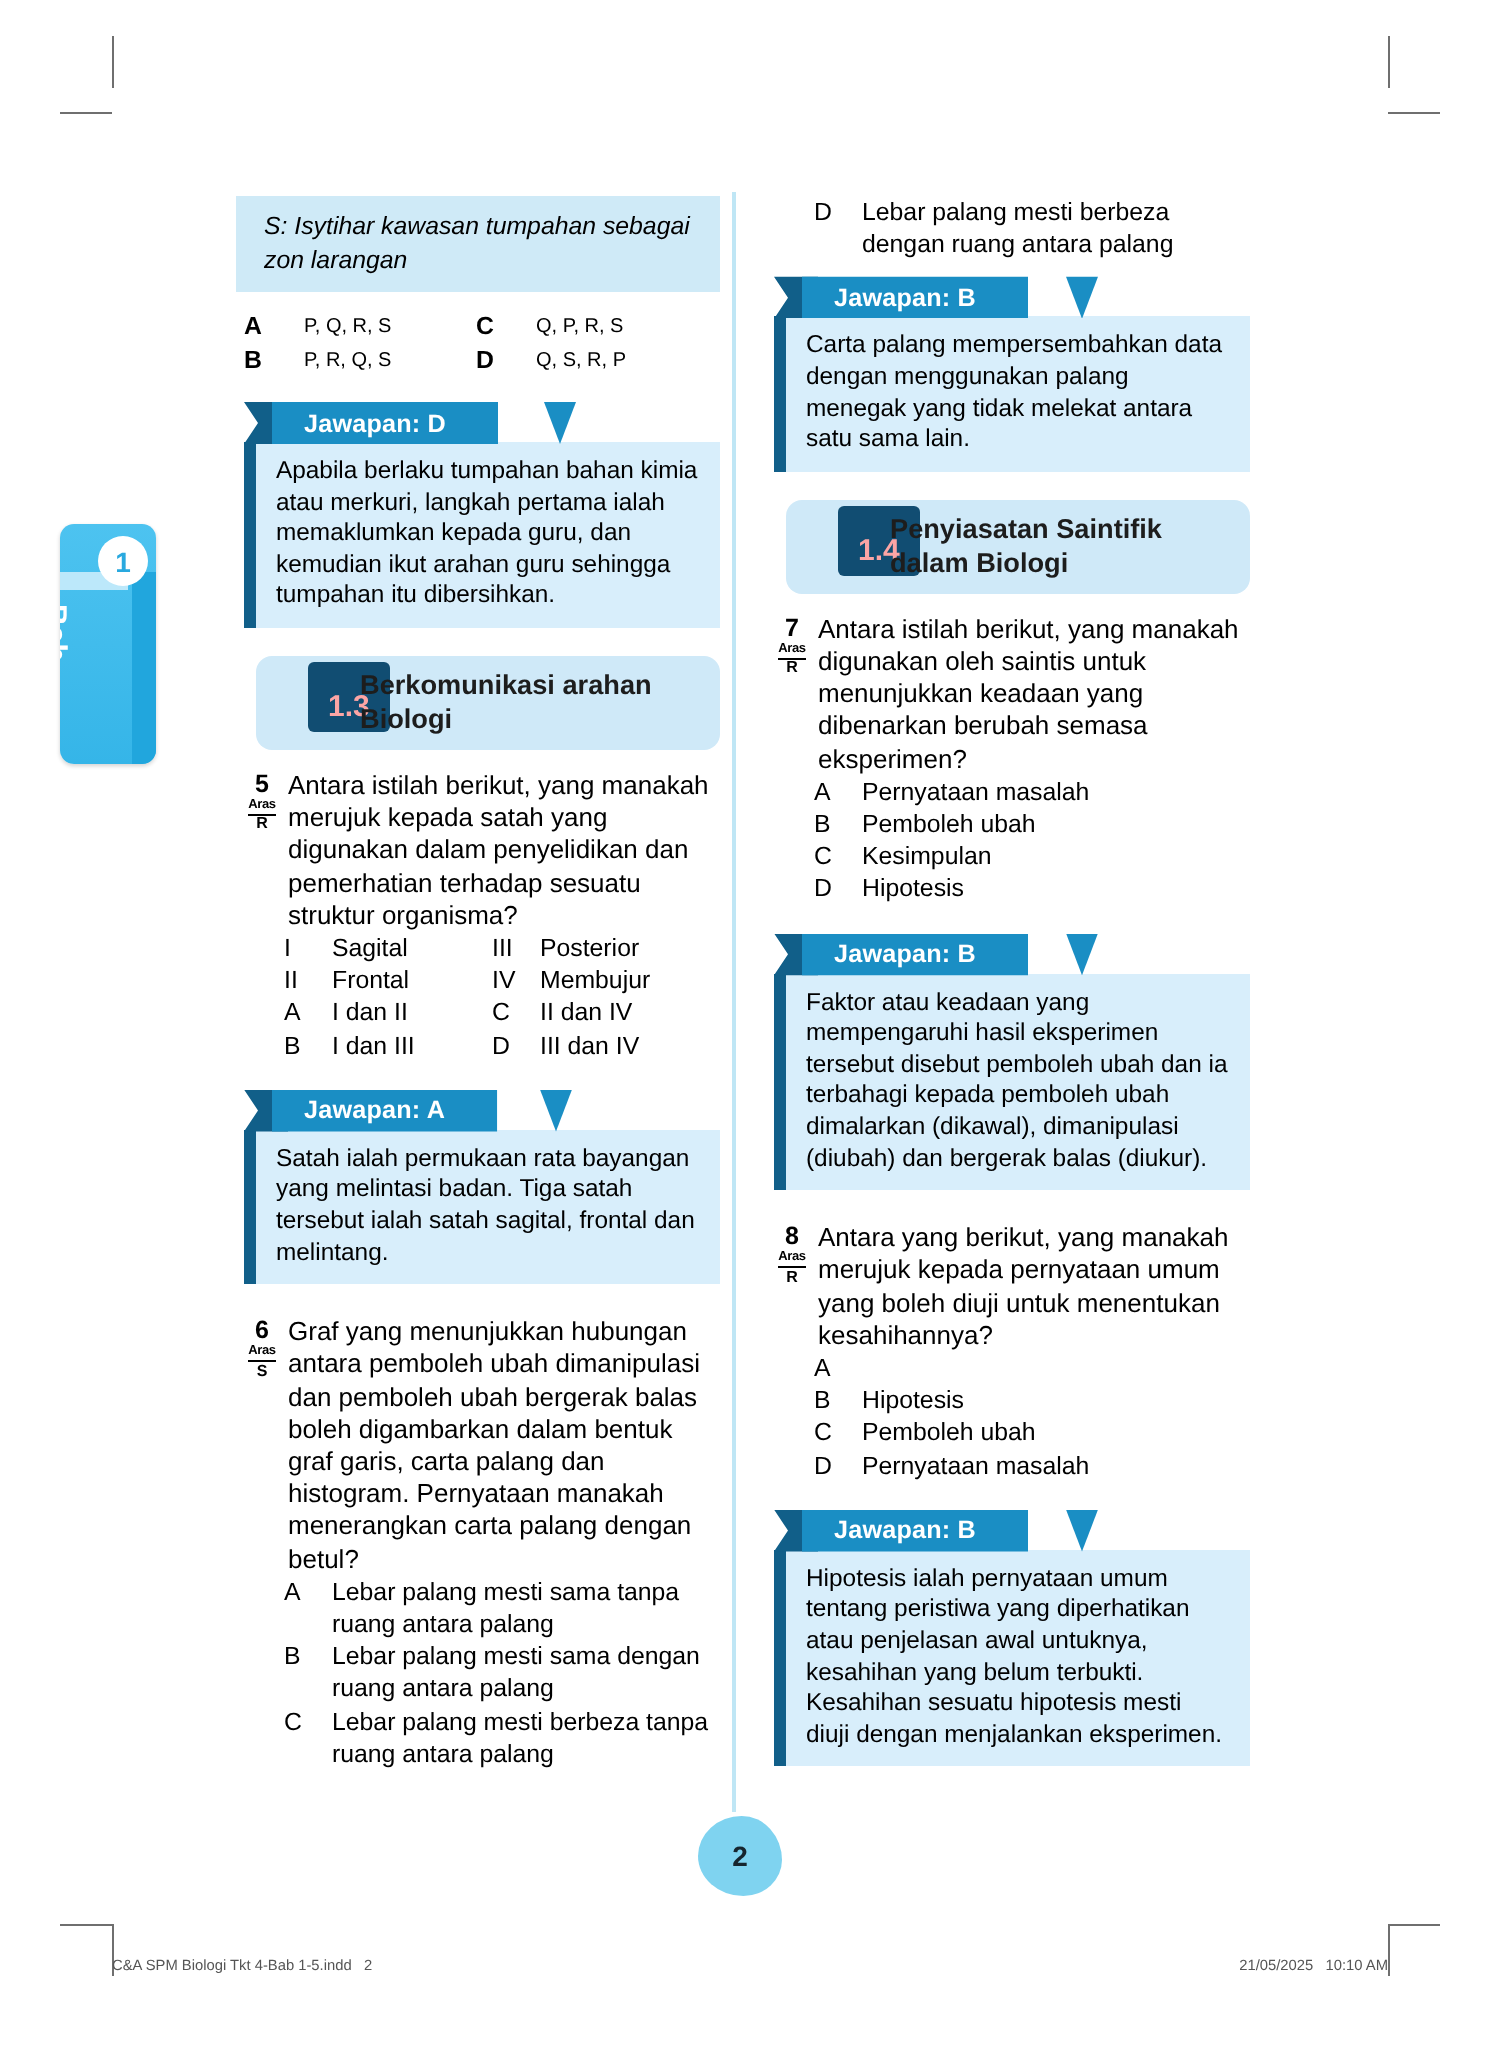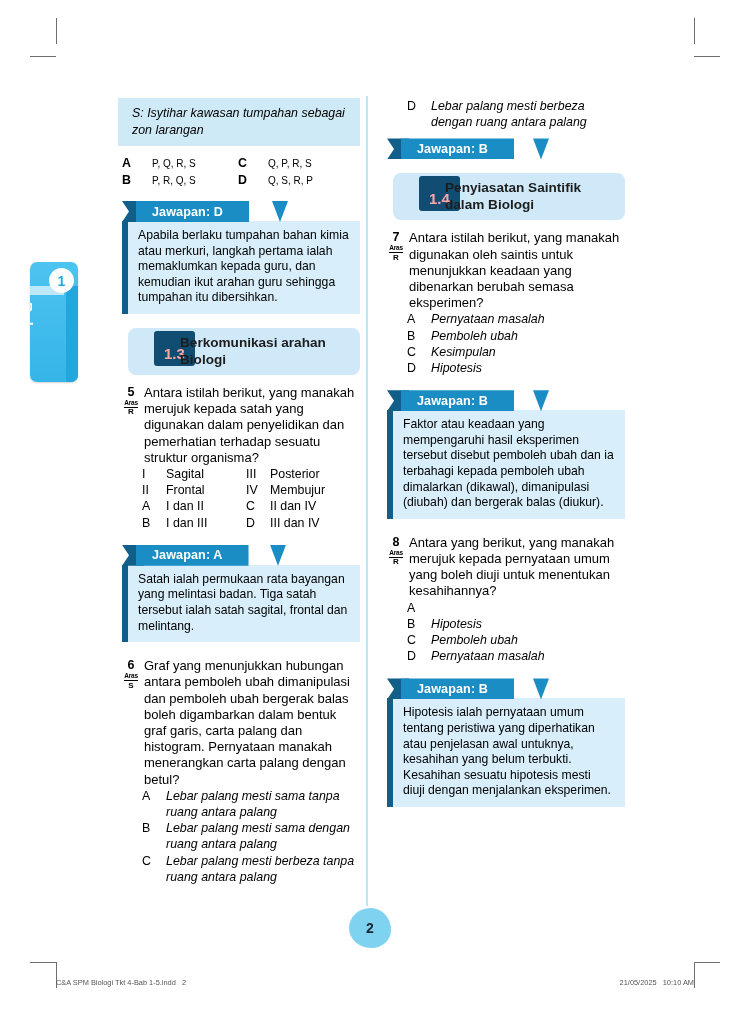--- a/index.html
+++ b/index.html
@@ -82,21 +82,21 @@
     font-size:13px; line-height:16.2px;
   }
 
   
   .opts { margin-top:0px; }
   .opt {
     display:flex; align-items:flex-start;
     font-size:12.4px; line-height:16.2px;
   }
   .opt .k { flex:0 0 24px; }
-  .opt .v { flex:1 1 auto;font-style:italic; }
+  .opt .v { flex:1 1 auto; }
   .opts.indent { padding-left:24px; }
 
   
   .opt-grid { display:flex; padding-left:24px; }
   .opt-grid .cell { display:flex; }
   .opt-grid .cell.c1 { width:104px; }
   .opt-grid .k { flex:0 0 24px; font-size:12.4px; line-height:16.2px; }
   .opt-grid .v { font-size:12.4px; line-height:16.2px; }
 
   
@@ -374,20 +374,21 @@
     </div>
 
     <div class="answer">
       <div class="ribbon">
         <div class="flag"></div>
         <div class="band">
           <span class="txt">Jawapan: B</span>
         </div>
         <div class="notch" style="left:146px;"></div>
       </div>
+      <div class="ans-body">Carta palang mempersembahkan data dengan menggunakan palang menegak yang tidak melekat antara satu sama lain.</div>
     </div>
 
     <div class="section-head">
       <div class="shadow"></div>
       <div class="plate">1.4</div>
       <div class="title">Penyiasatan Saintifik dalam Biologi</div>
     </div>
 
     <div class="q-block">
       <div class="q-row">

